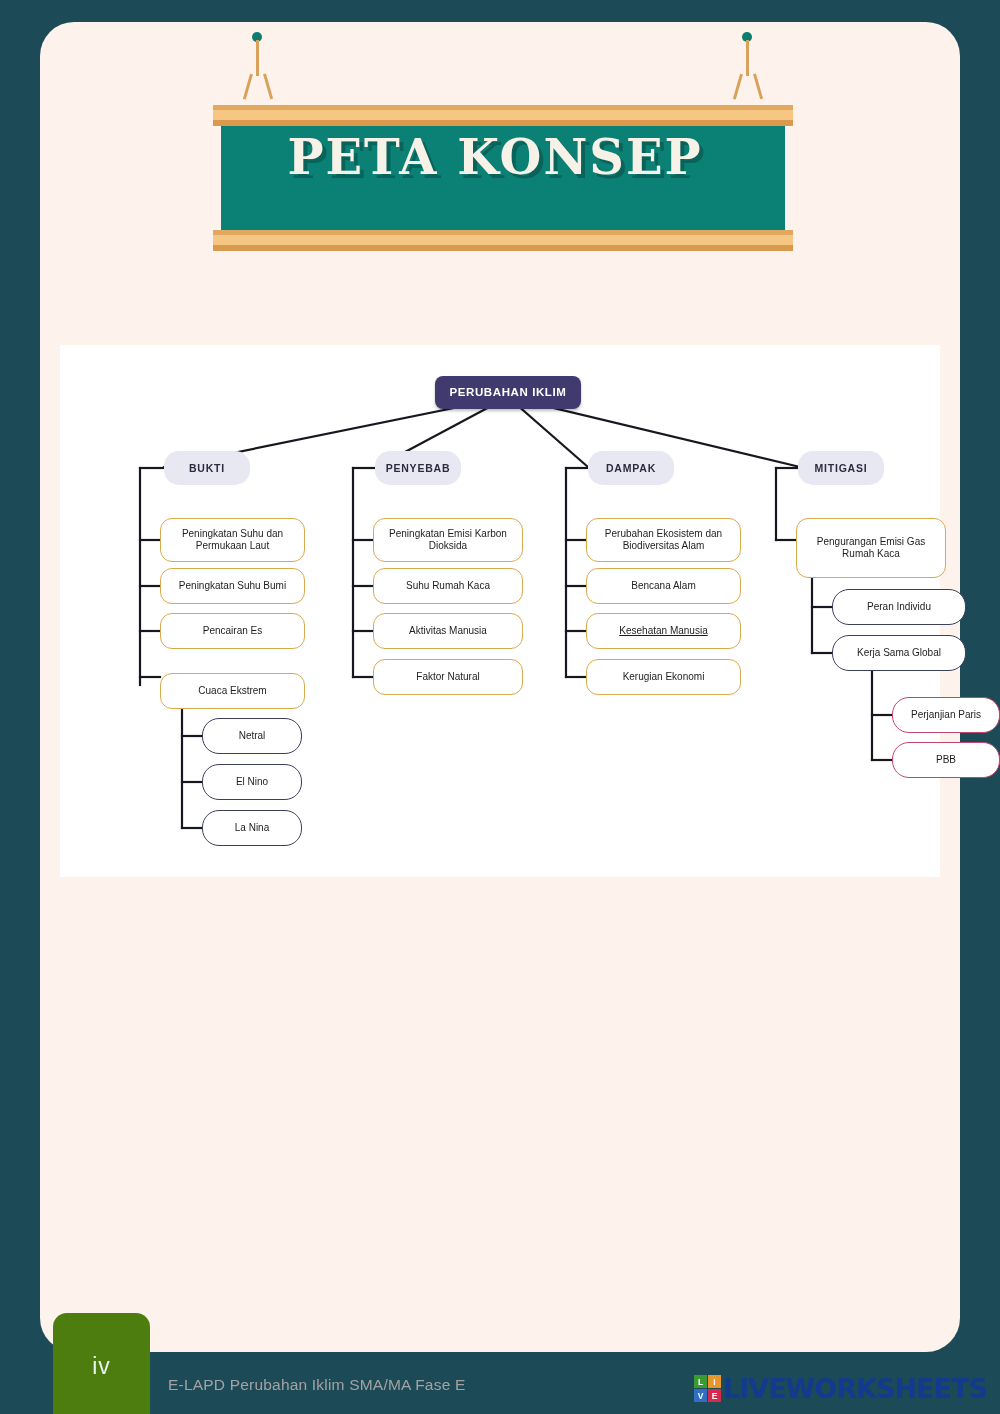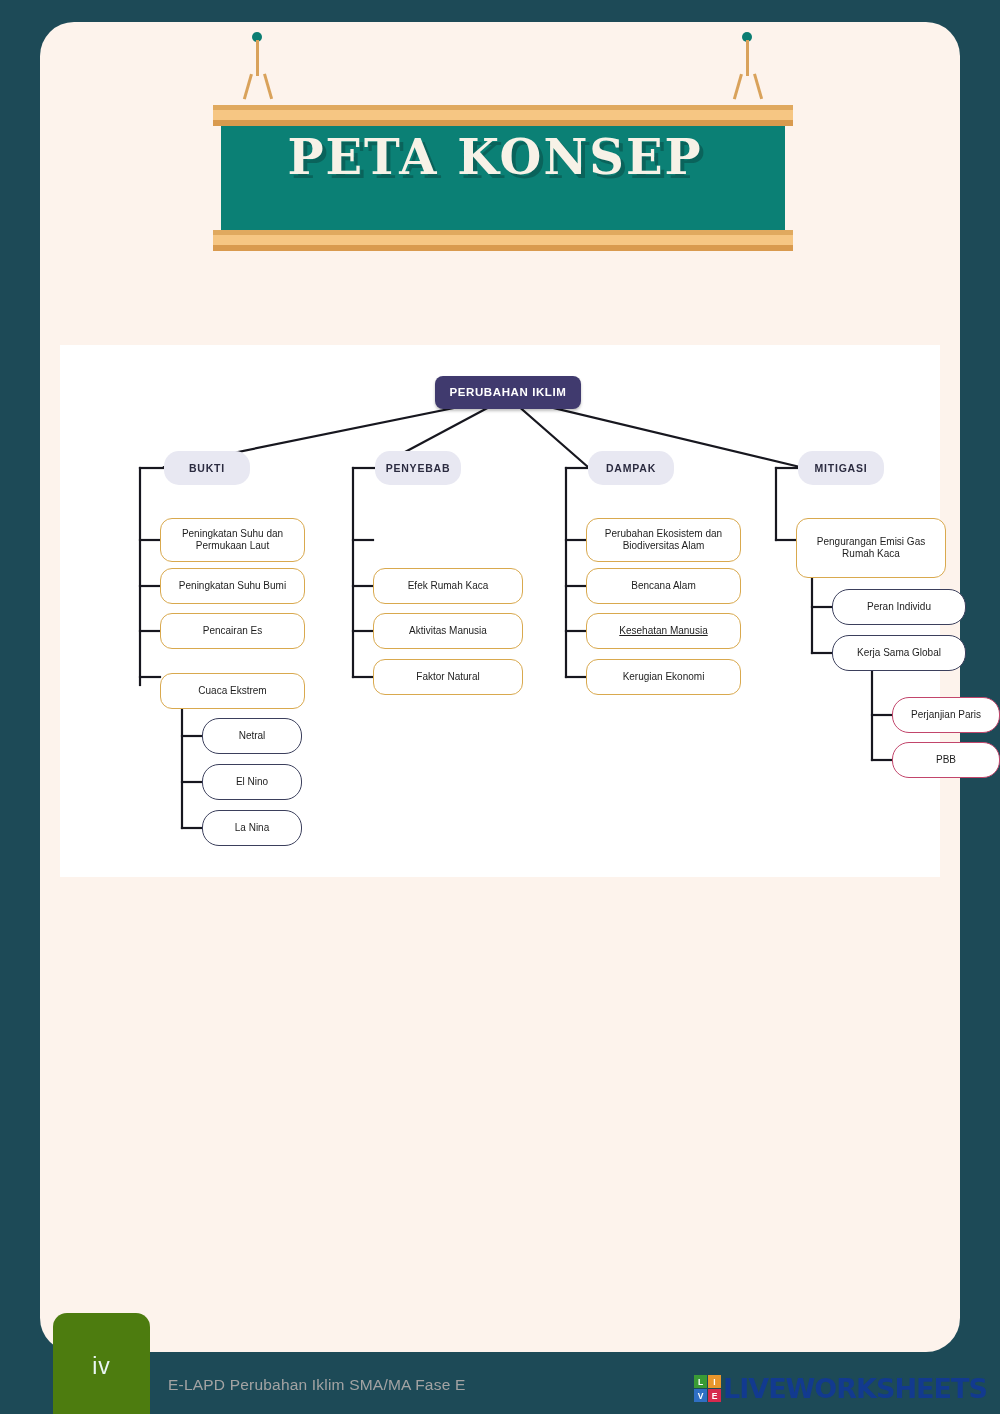--- a/index.html
+++ b/index.html
@@ -161,21 +161,22 @@
 
     <div class="node n-gold" style="left:100px;top:173px;width:145px;height:44px;padding:0 8px;">Peningkatan Suhu dan Permukaan Laut</div>
     <div class="node n-gold" style="left:100px;top:223px;width:145px;height:36px;padding:0 6px;">Peningkatan Suhu Bumi</div>
     <div class="node n-gold" style="left:100px;top:268px;width:145px;height:36px;padding:0 6px;">Pencairan Es</div>
     <div class="node n-gold" style="left:100px;top:314px;width:145px;height:36px;padding:0 6px;margin-top:14px;">Cuaca Ekstrem</div>
 
     <div class="node n-navy" style="left:142px;top:373px;width:100px;height:36px;">Netral</div>
     <div class="node n-navy" style="left:142px;top:419px;width:100px;height:36px;">El Nino</div>
     <div class="node n-navy" style="left:142px;top:465px;width:100px;height:36px;">La Nina</div>
 
-    <div class="node n-gold" style="left:313px;top:223px;width:150px;height:36px;padding:0 6px;">Efek Rumah Kaca</div>
+    <div class="node n-gold" style="left:313px;top:173px;width:150px;height:44px;padding:0 8px;">Peningkatan Emisi Karbon Dioksida</div>
+    <div class="node n-gold" style="left:313px;top:223px;width:150px;height:36px;padding:0 6px;">Suhu Rumah Kaca</div>
     <div class="node n-gold" style="left:313px;top:268px;width:150px;height:36px;padding:0 6px;">Aktivitas Manusia</div>
     <div class="node n-gold" style="left:313px;top:314px;width:150px;height:36px;padding:0 6px;">Faktor Natural</div>
 
     <div class="node n-gold" style="left:526px;top:173px;width:155px;height:44px;padding:0 8px;">Perubahan Ekosistem dan Biodiversitas Alam</div>
     <div class="node n-gold" style="left:526px;top:223px;width:155px;height:36px;padding:0 6px;">Bencana Alam</div>
     <div class="node n-gold" style="left:526px;top:268px;width:155px;height:36px;padding:0 6px;text-decoration:underline;">Kesehatan Manusia</div>
     <div class="node n-gold" style="left:526px;top:314px;width:155px;height:36px;padding:0 6px;">Kerugian Ekonomi</div>
 
     <div class="node n-gold" style="left:736px;top:173px;width:150px;height:60px;padding:0 7px;">Pengurangan Emisi Gas Rumah Kaca</div>
     <div class="node n-navy" style="left:772px;top:244px;width:134px;height:36px;">Peran Individu</div>

